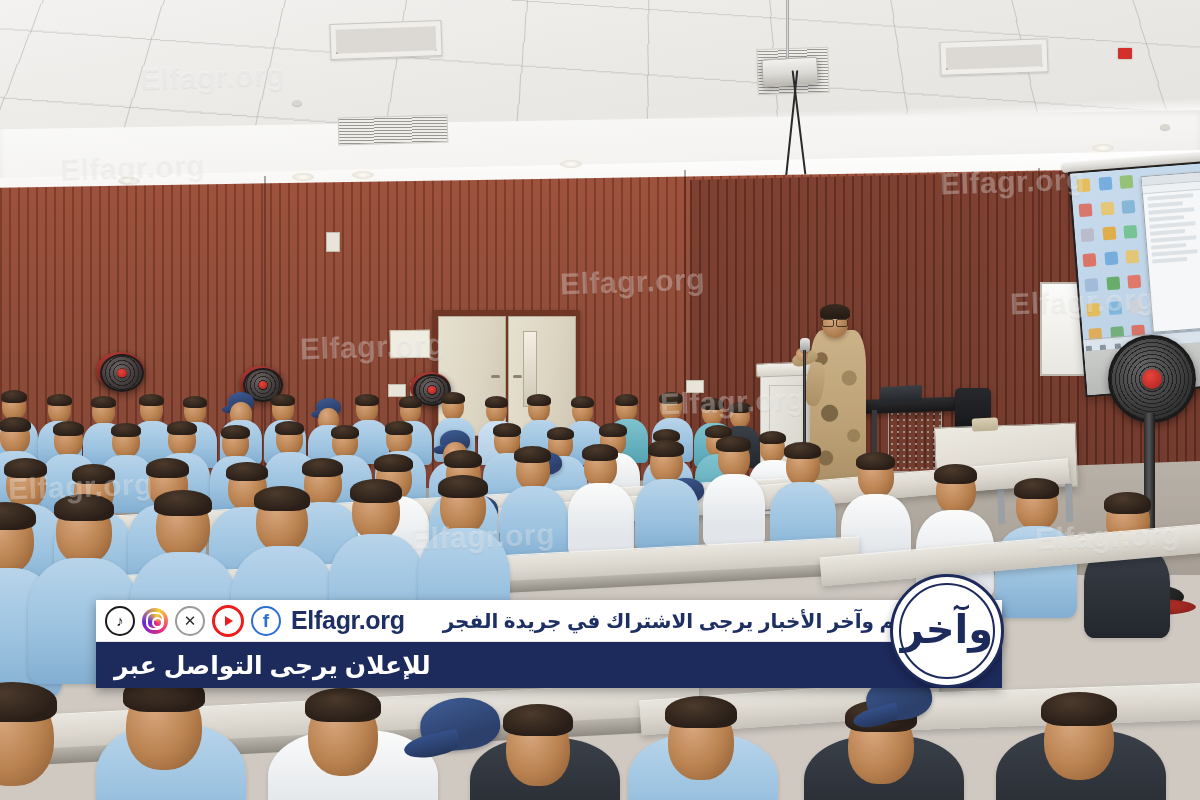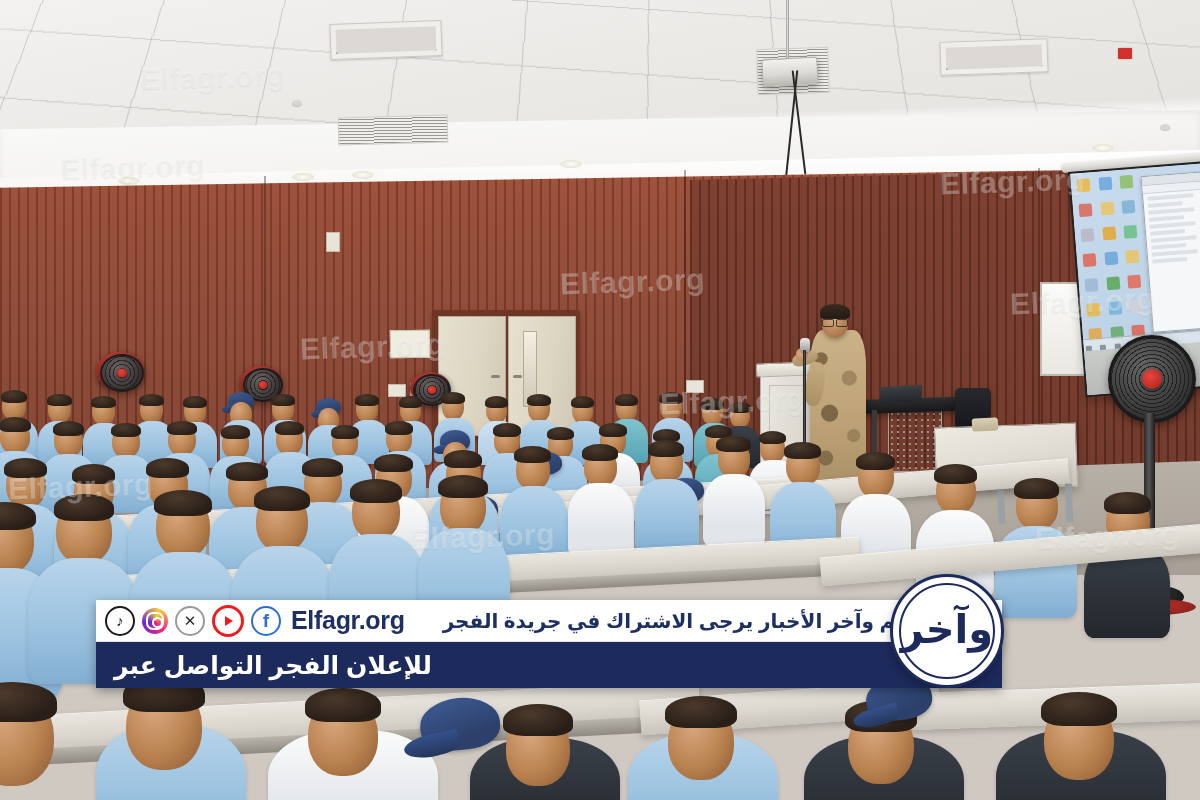--- a/index.html
+++ b/index.html
@@ -983,21 +983,21 @@
         </div>
       <div class="sicon youtube"></div>
       <div class="sicon facebook">
           <span>f</span>
         </div>
       <div class="brand-url">Elfagr.org</div>
       <div class="ar-top">لمتابعة أهم وآخر الأخبار يرجى الاشتراك في جريدة الفجر</div>
     </div>
 
     <div class="banner-bottom">
-      <div class="ar-bottom">للإعلان الفجر التواصل عبر</div>
+      <div class="ar-bottom">للإعلان يرجى التواصل عبر</div>
     </div>
 
     <div class="logo-badge">
       <div class="ring"></div>
       <div class="logo-text">وآخر</div>
     </div>
   </div>
 
 </div>
 

